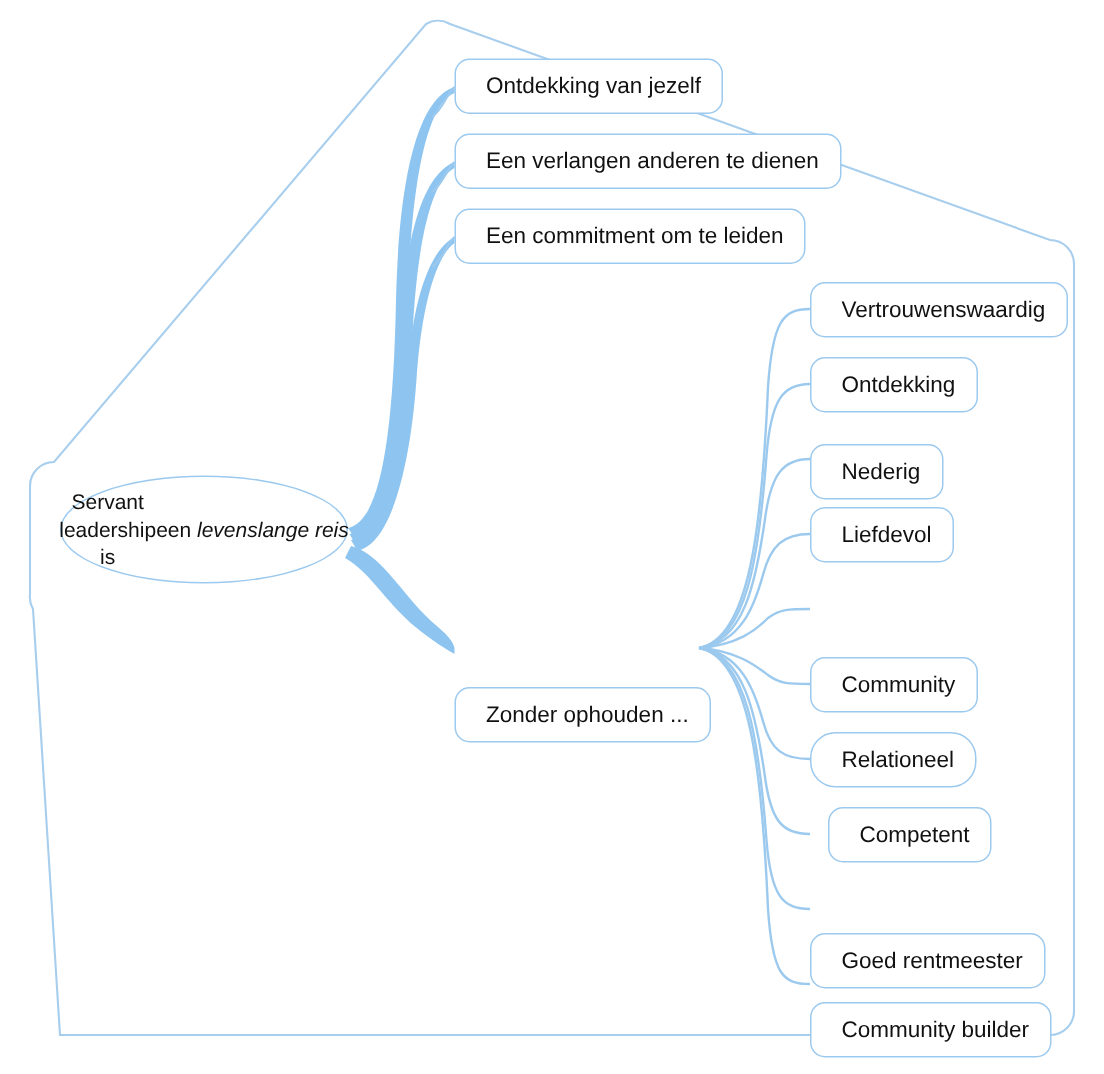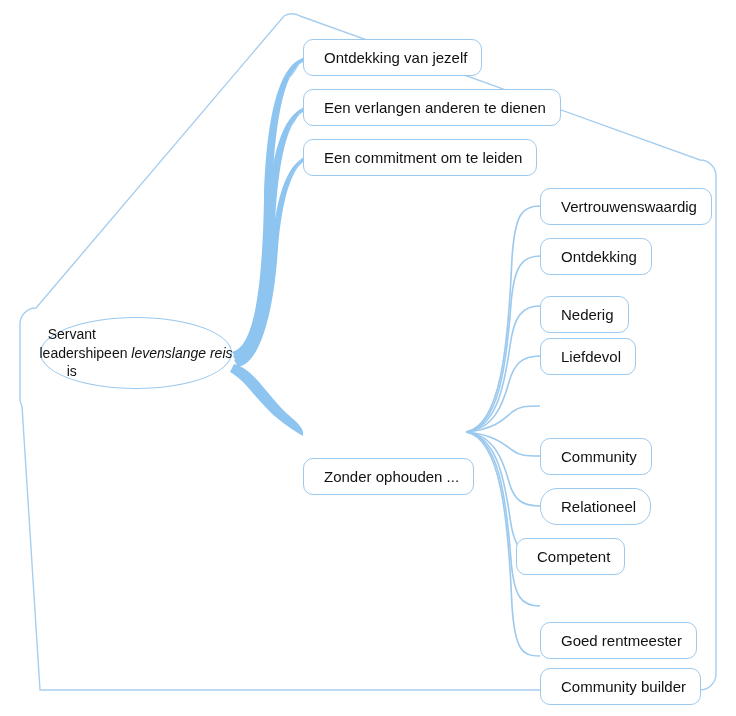--- a/index.html
+++ b/index.html
@@ -183,21 +183,21 @@
   </div>
   <div class="node-box" style="left:540px; top:338px; height:37px;">
     <span>Liefdevol</span>
   </div>
   <div class="node-box" style="left:540px; top:438px; height:37px;">
     <span>Community</span>
   </div>
   <div class="node-box" style="left:540px; top:488px; height:37px;border-radius:17px;">
     <span>Relationeel</span>
   </div>
-  <div class="node-box" style="left:516px; top:538px; height:37px;justify-content:flex-end;">
+  <div class="node-box" style="left:552px; top:538px; height:37px;justify-content:flex-end;">
     <span>Competent</span>
   </div>
   <div class="node-box" style="left:540px; top:622px; height:37px;">
     <span>Goed rentmeester</span>
   </div>
   <div class="node-box" style="left:540px; top:638px; height:37px;margin-top:30px;">
     <span>Community builder</span>
   </div>
 
 </div>

